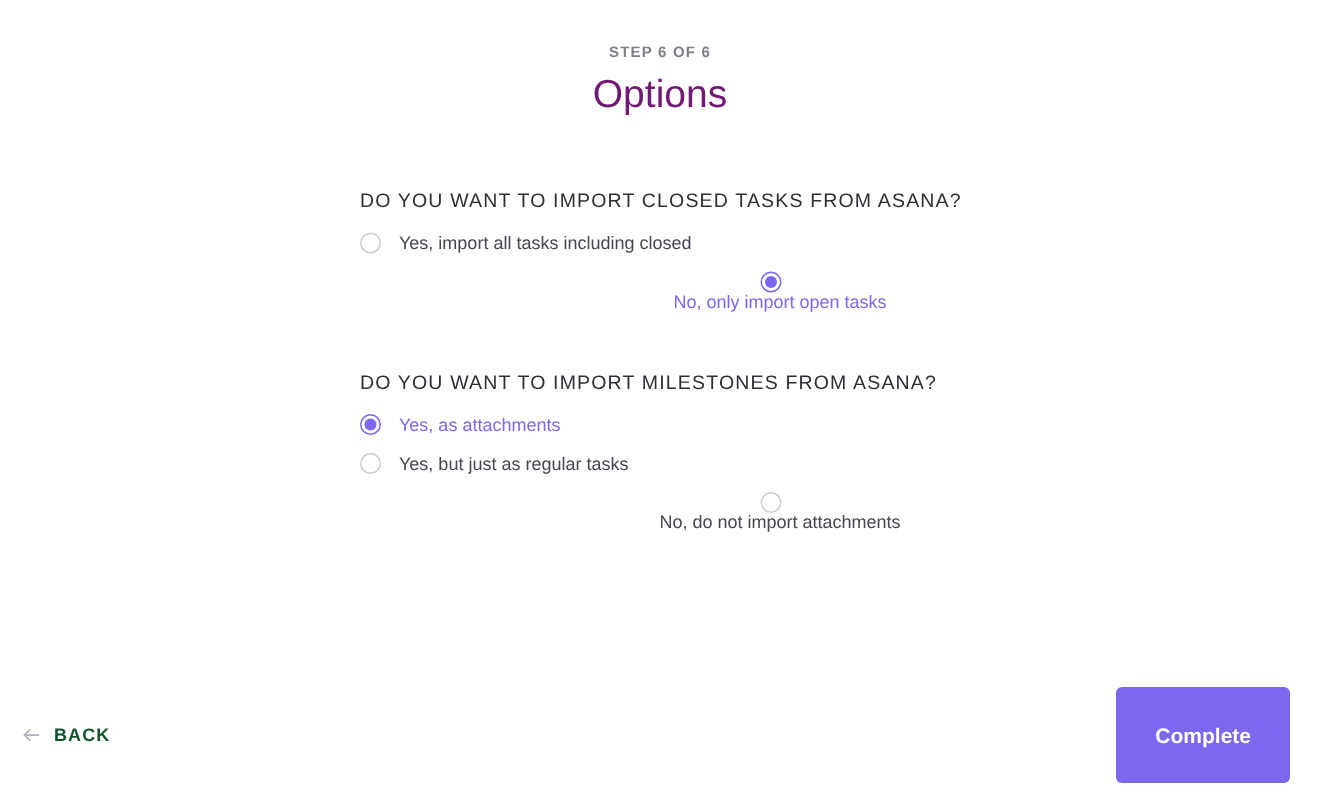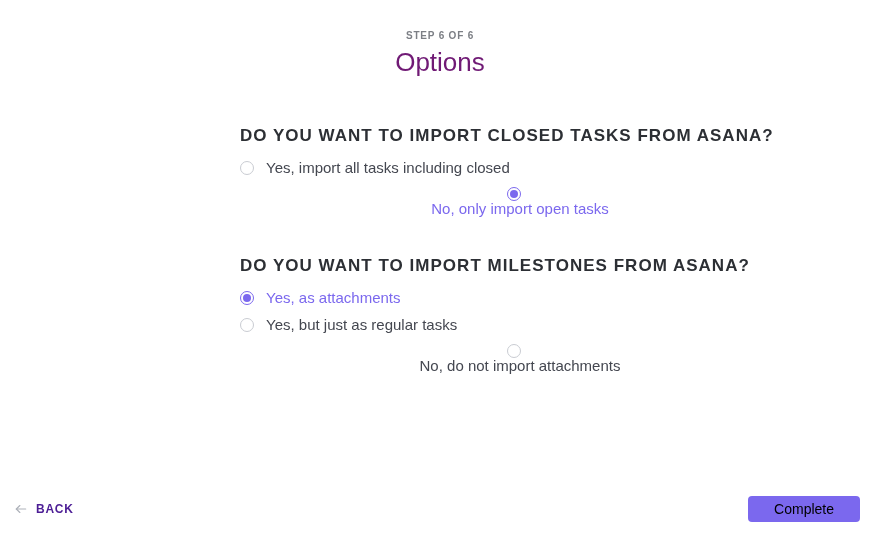--- a/index.html
+++ b/index.html
@@ -31,22 +31,22 @@
     }
     .content {
       margin-left: 240px;
       margin-right: 80px;
       padding-top: 48px;
     }
     .group {
       margin-bottom: 40px;
     }
     .group-question {
-      font-size: 17px;
-      font-weight: 700;
+      font-size: 13px;
+      font-weight: 400;
       letter-spacing: 0.06em;
       color: #2c2f34;
       text-transform: uppercase;
       margin-bottom: 14px;
     }
     .option {
       display: flex;
       align-items: center;
       margin-bottom: 12px;
       cursor: pointer;
@@ -69,21 +69,21 @@
       position: absolute;
       width: 8px;
       height: 8px;
       background: #7b68ee;
       border-radius: 50%;
       top: 50%;
       left: 50%;
       transform: translate(-50%, -50%);
     }
     .option-label {
-      font-size: 15px;
+      font-size: 12px;
       color: #444750;
       line-height: 1;
       text-align: center;
     }
     .option.selected .option-label {
       color: #7b68ee;
     }
     .footer {
       position: absolute;
       bottom: 14px;
@@ -93,39 +93,39 @@
       align-items: center;
       justify-content: space-between;
     }
     .back-button {
       display: flex;
       align-items: center;
       gap: 8px;
       background: none;
       border: none;
       cursor: pointer;
-      color: #4c1d95;
+      color: #14532d;
       font-size: 12px;
       font-weight: 600;
       letter-spacing: 0.06em;
       padding: 6px 0;
     }
     .back-button svg {
       width: 14px;
       height: 14px;
       stroke: #adb1b9;
     }
     .complete-button {
       background: #7b68ee;
-      color: #000000;
+      color: #ffffff;
       border: none;
       border-radius: 4px;
-      padding: 5px 26px;
+      padding: 24px 26px;
       font-size: 14px;
-      font-weight: 400;
+      font-weight: 700;
       cursor: pointer;
     }
   </style>
 </head>
 <body>
 
 <div class="header">
   <div class="step-indicator">STEP 6 OF 6</div>
   <div class="page-title">Options</div>
 </div>

